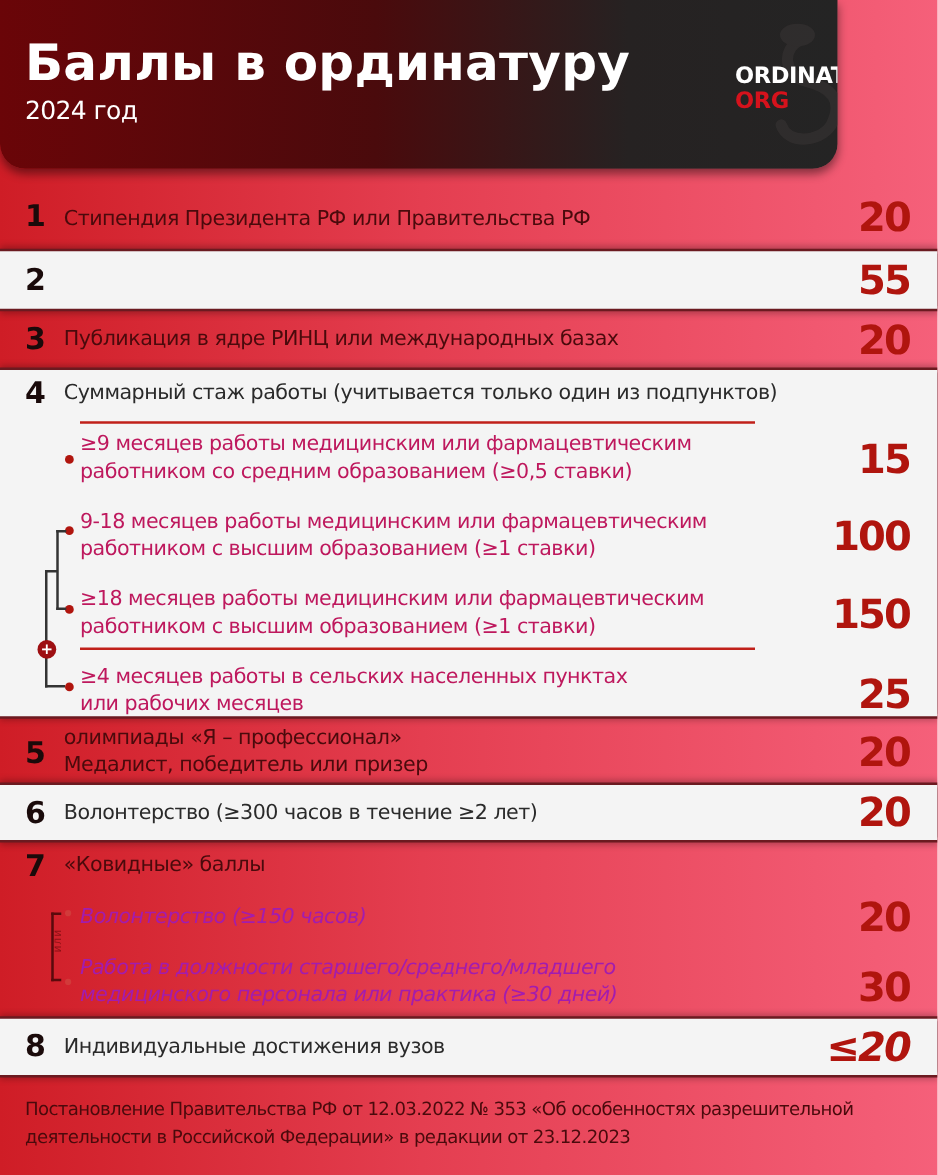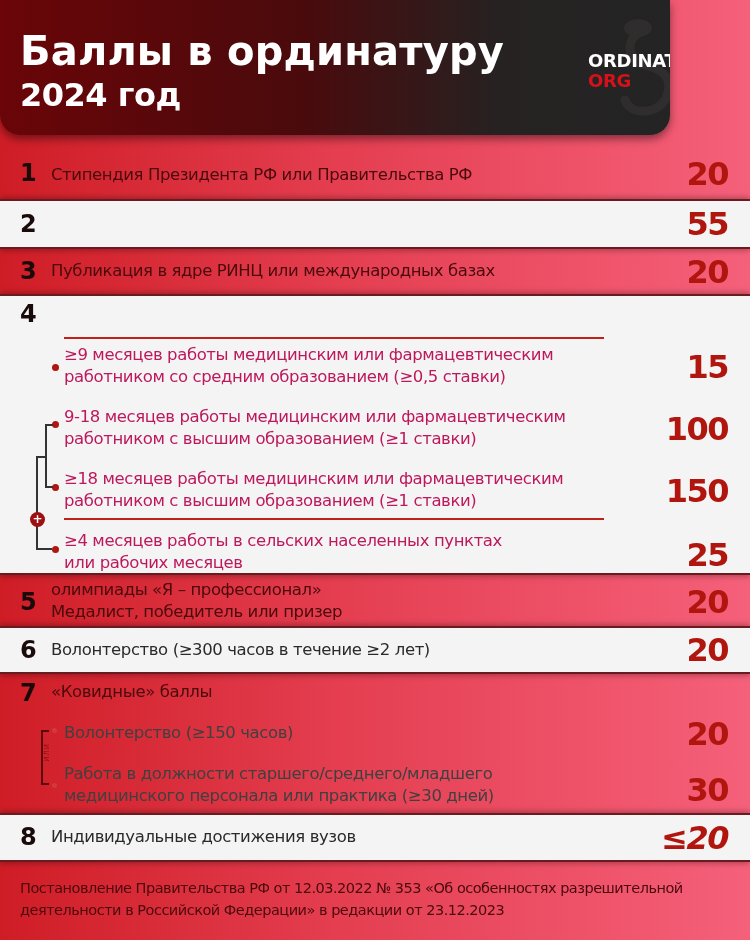--- a/index.html
+++ b/index.html
@@ -17,22 +17,22 @@
     box-shadow: 0 4px 8px rgba(0,0,0,0.45);
     overflow: hidden;
   }
   .header .title {
     position: absolute; left: 20px; top: 28px;
     font-family: "DejaVu Sans", sans-serif; font-weight: bold;
     font-size: 40px; color: #fff; letter-spacing: 0.2px;
   }
   .header .subtitle {
     position: absolute; left: 20px; top: 76px;
-    font-family: "DejaVu Sans", sans-serif; font-weight: bold;
-    font-size: 32px; color: #fff; letter-spacing: -0.5px;
+    font-family: "DejaVu Sans", sans-serif; font-weight: normal;
+    font-size: 20px; color: #fff; letter-spacing: -0.5px;
   }
   .logo { position: absolute; left: 585px; top: 10px; width: 160px; height: 120px; }
   .logo svg { position: absolute; left: 20px; top: 0; opacity: 0.55; }
   .logo .brand-top {
     position: absolute; left: 3px; top: 40px;
     font-family: "DejaVu Sans", sans-serif; font-weight: bold; font-size: 18px; color: #fff;
     letter-spacing: -0.3px;
   }
   .logo .brand-top .dot { color: #e01a26; }
   .logo .brand-bottom {
@@ -60,21 +60,21 @@
   .score {
     position: absolute; right: 22px;
     font-family: "DejaVu Sans", sans-serif; font-weight: bold; font-size: 32px; color: #b0150e;
     letter-spacing: -1.5px; text-align: right;
   }
   .sub-label {
     position: absolute; left: 64px;
     font-family: "DejaVu Sans", sans-serif; font-size: 16.5px; line-height: 22px; letter-spacing: -0.4px;
   }
   .white .sub-label { color: #be185d; }
-  .red .sub-label { color: #404040; }
+  .red .sub-label { color: #a21caf; font-style: italic; }
   .divider { position: absolute; left: 64px; width: 540px; height: 2px; background: #c0201a; }
   .bullet {
     position: absolute; width: 7px; height: 7px; border-radius: 50%; background: #b0150e;
   }
   .bracket-line { position: absolute; background: #333; }
   .plus-circle {
     position: absolute; width: 15px; height: 15px; border-radius: 50%;
     background: #9e0f12; color: #fff; font-size: 12px; line-height: 15px; text-align: center;
     font-family: "DejaVu Sans", sans-serif; font-weight: bold;
   }
@@ -119,20 +119,21 @@
 </div>
 
 <div class="row red" style="top:248px;height:46px;">
   <div class="num" style="top:9px;">3</div>
   <div class="label" style="top:12px;">Публикация в ядре РИНЦ или международных базах</div>
   <div class="score" style="top:5px;">20</div>
 </div>
 
 <div class="row white" style="top:296px;height:277px;">
   <div class="num" style="top:4px;">4</div>
+  <div class="label" style="top:7px;">Суммарный стаж работы (учитывается только один из подпунктов)</div>
 
   <div class="divider" style="top:41px;"></div>
 
   <div class="bullet" style="left:52px;top:68px;"></div>
   <div class="sub-label" style="top:48px;">
     <div>≥9 месяцев работы медицинским или фармацевтическим</div>
     <div>работником со средним образованием (≥0,5 ставки)</div>
   </div>
   <div class="score" style="top:52px;">15</div>
 

